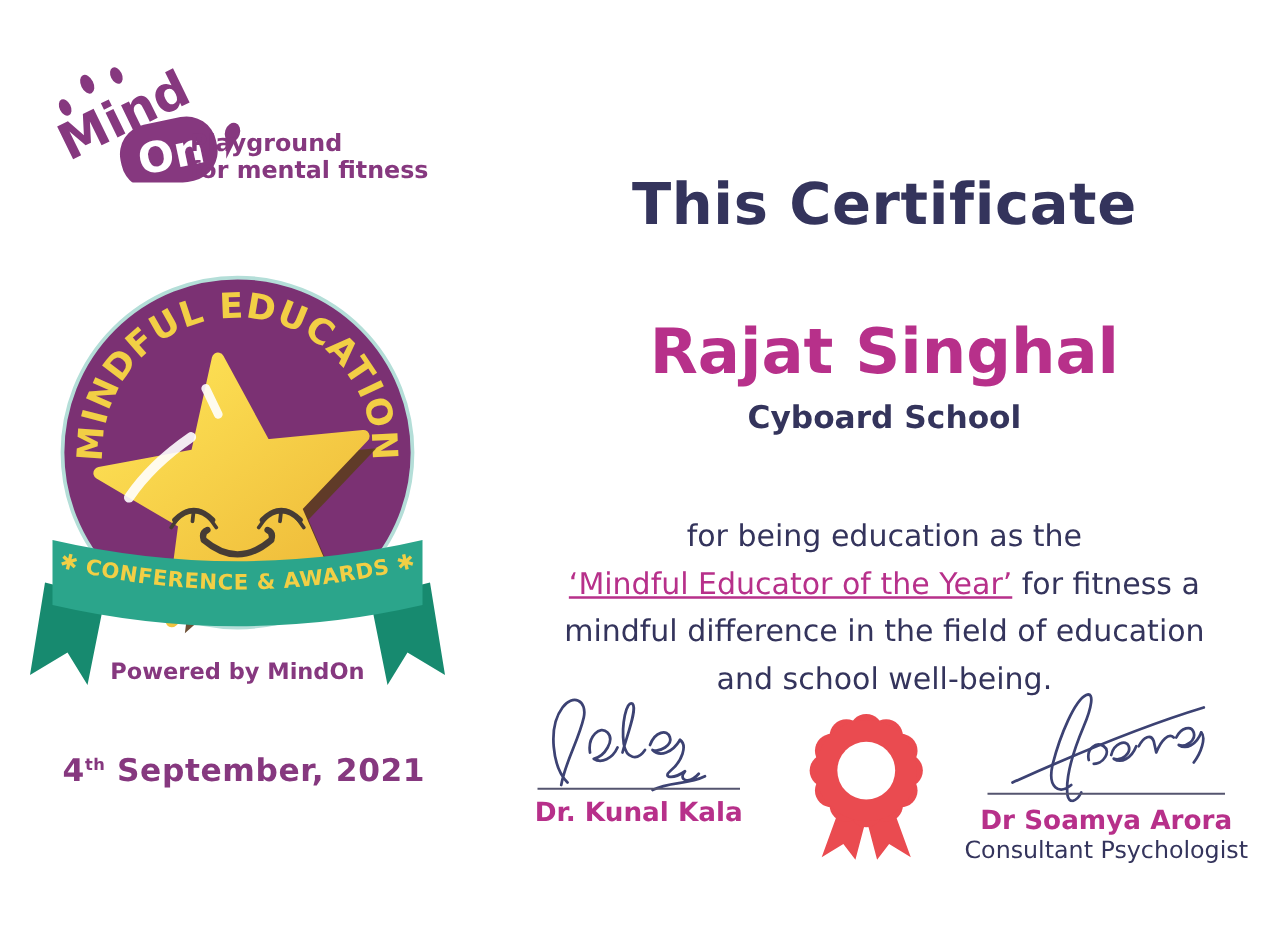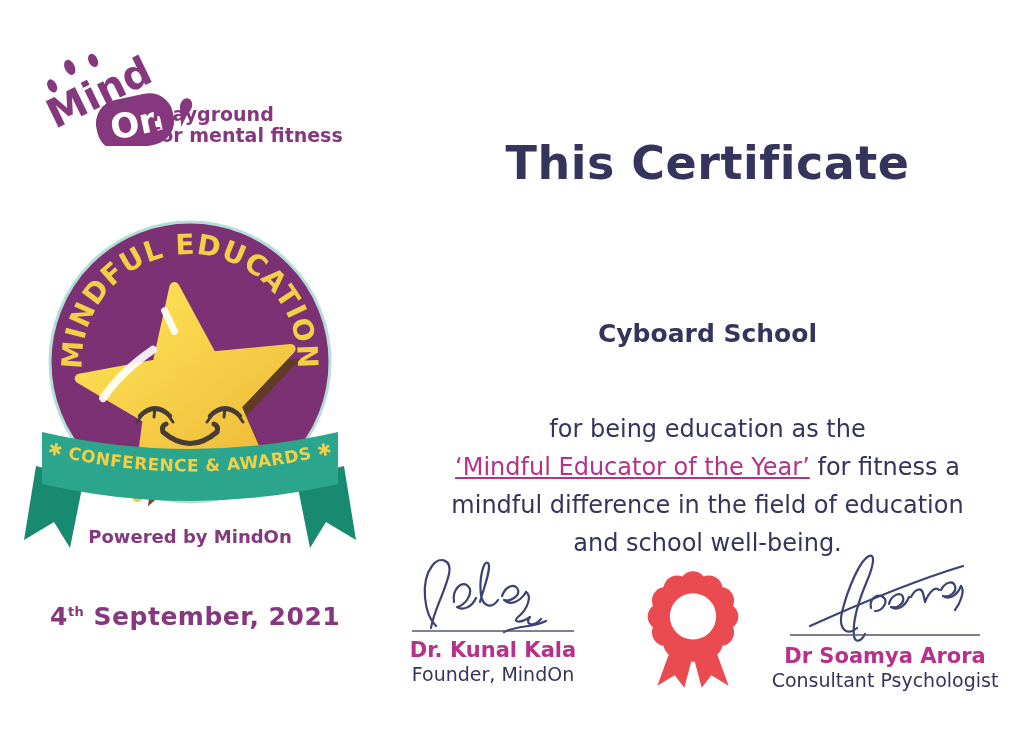--- a/index.html
+++ b/index.html
@@ -16,21 +16,21 @@
   
   .right-col{left:400px;top:12px;width:615px;height:744px;text-align:center;}
   .cert-title{position:absolute;top:124px;width:100%;font-size:46px;font-weight:bold;color:var(--navy);letter-spacing:.5px;}
   .cert-subtitle{position:absolute;top:188px;width:100%;font-size:28px;font-weight:bold;color:var(--magenta);}
   .cert-recipient{position:absolute;top:240px;width:100%;font-size:50px;font-weight:bold;color:var(--magenta);}
   .cert-school{position:absolute;top:307px;width:100%;font-size:25px;font-weight:bold;color:var(--navy);}
   .cert-body{position:absolute;top:398px;width:100%;font-size:24px;line-height:38px;color:var(--navy);}
   .cert-body .hl{color:var(--magenta);text-decoration:underline;}
   
   .sig-block{display:flex;flex-direction:column;align-items:center;}
-  .sig-left{left:398px;top:552px;width:190px;}
+  .sig-left{left:416px;top:552px;width:190px;}
   .sig-right{left:772px;top:546px;width:226px;align-items:center;}
   .sig-svg-l{width:175px;height:84px;}
   .sig-svg-r{width:200px;height:96px;}
   .sig-name{font-size:21px;font-weight:bold;color:var(--magenta);margin-top:2px;white-space:nowrap;}
   .sig-title{font-size:19px;color:var(--navy);margin-top:1px;white-space:nowrap;}
   .rosette-svg{left:640px;top:558px;width:106px;height:142px;}
   
   .f-purple{fill:var(--purple);} .f-teal{fill:var(--teal);} .f-tealdark{fill:var(--teal_dark);}
   .f-yellowtxt{fill:var(--yellow);} .f-red{fill:var(--red);} .f-white{fill:#ffffff;}
   .s-ink{stroke:var(--ink);stroke-width:2.2;fill:none;stroke-linecap:round;stroke-linejoin:round;}
@@ -102,41 +102,41 @@
       </text>
     </g>
 
     <text x="170" y="327" text-anchor="middle" font-size="18" font-weight="bold" class="f-purple">Powered by MindOn</text>
   </svg>
 
   <div class="abs event-date"><span>4</span><sup>th</sup><span> September, 2021</span></div>
 
   <div class="abs right-col">
     <div class="cert-title">This Certificate</div>
+    <div class="cert-recipient">Rajat Singhal</div>
     <div class="cert-school">Cyboard School</div>
     <div class="cert-body">
       <span>for being education as the</span><br>
       <span class="hl">‘Mindful Educator of the Year’</span><span> for fitness a</span><br>
       <span>mindful difference in the field of education</span><br>
       <span>and school well-being.</span>
     </div>
   </div>
 
   <div class="abs sig-block sig-left">
     <svg class="sig-svg-l" viewBox="0 0 175 84">
       <path class="s-ink" d="M 30 74 C 18 62 14 30 26 14 C 34 3 46 8 43 22 C 39 40 28 58 25 76"></path>
       <path class="s-ink" d="M 48 50 C 46 37 56 28 62 34 C 68 40 60 53 51 55 C 57 59 66 55 70 46"></path>
       <path class="s-ink" d="M 74 50 C 78 35 86 15 82 11 C 77 8 73 28 75 43 C 77 55 86 57 92 48"></path>
       <path class="s-ink" d="M 96 44 C 100 33 110 31 112 38 C 114 44 104 50 98 48 C 104 54 114 50 120 40"></path>
       <path class="s-ink" d="M 120 40 C 126 44 122 57 112 65 C 106 70 114 72 124 65 C 118 72 127 76 135 67"></path>
       <path class="s-ink" d="M 98 80 C 112 73 126 76 140 69"></path>
       <line x1="6" y1="79" x2="168" y2="79" stroke="#55556f" stroke-width="1.6"></line>
     </svg>
     <div class="sig-name">Dr. Kunal Kala</div>
-    <div class="sig-title">Founder, MindOn</div>
   </div>
 
   <svg class="abs rosette-svg" viewBox="0 0 110 142">
     <path class="f-red" d="M 34 86 L 18 130 L 36 119 L 46 132 L 56 94 Z"></path>
     <path class="f-red" d="M 76 86 L 92 130 L 74 119 L 64 132 L 54 94 Z"></path>
     <g class="f-red">
       <circle cx="88" cy="58" r="14"></circle>
         <circle cx="83.6" cy="74.5" r="14"></circle>
         <circle cx="71.5" cy="86.6" r="14"></circle>
       <circle cx="55" cy="91" r="14"></circle>

